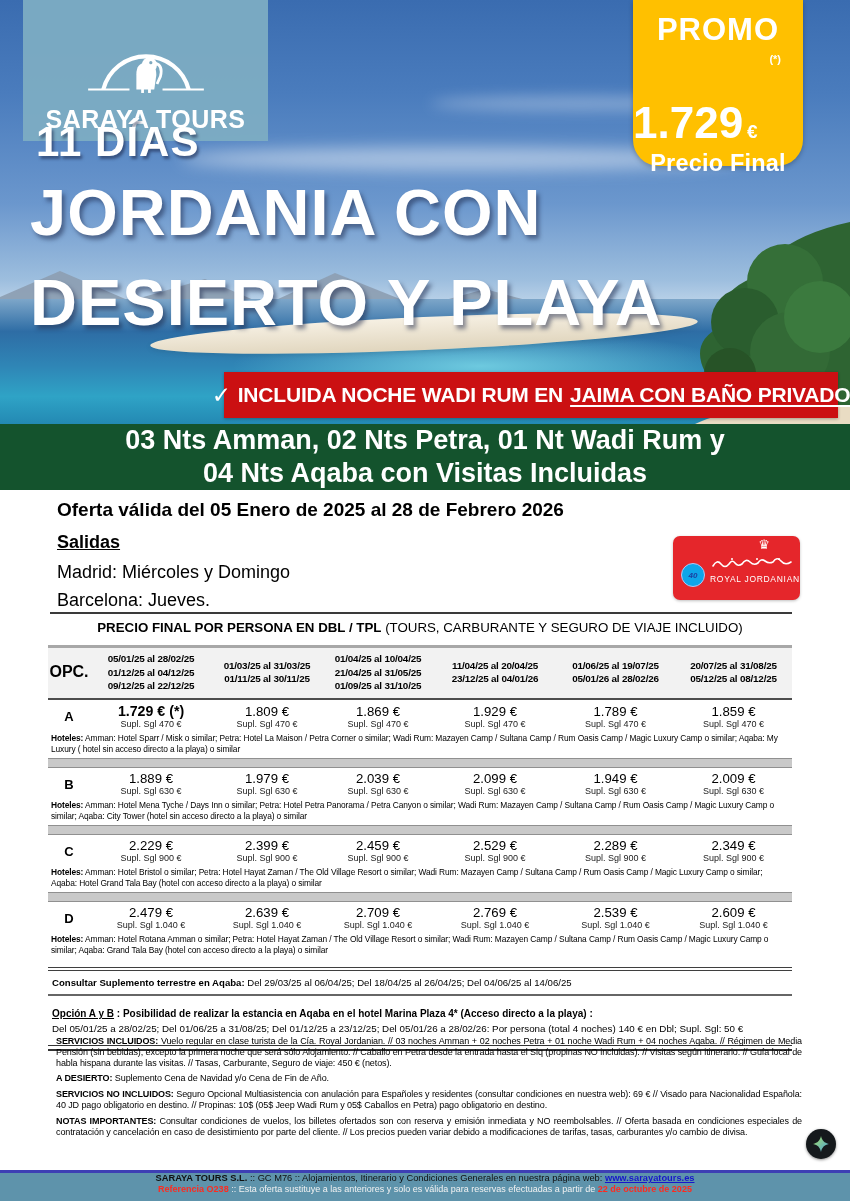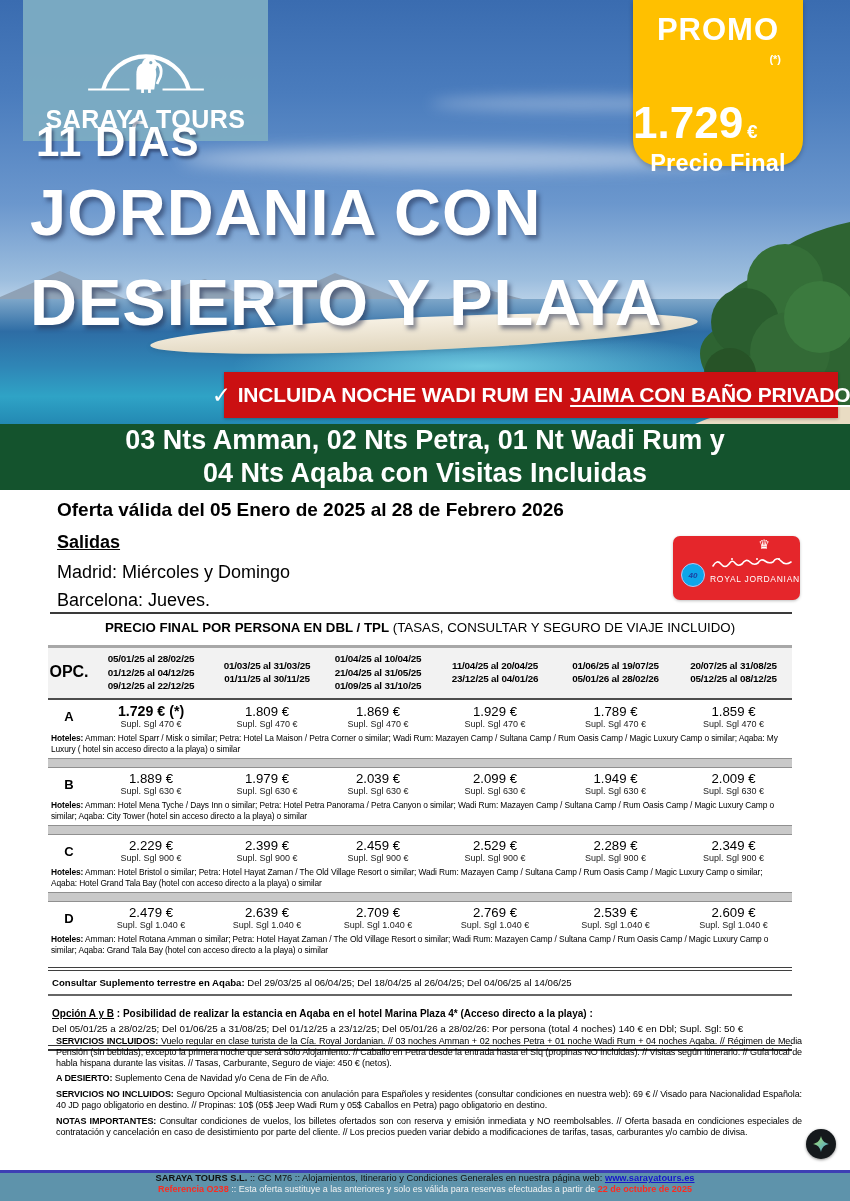--- a/index.html
+++ b/index.html
@@ -198,21 +198,21 @@
       <path d="M3 10 q4 -7 8 -2 t8 0 q3 -5 6 -1 t7 1 q4 -6 8 -2 t8 1 q3 -5 7 -2 t8 1 q4 -6 8 -1 t10 1" fill="none" stroke="#fff" stroke-width="1.6" stroke-linecap="round"></path>
       <circle cx="22" cy="3" r="1" fill="#fff"></circle>
         <circle cx="47" cy="3" r="1" fill="#fff"></circle>
         <circle cx="69" cy="3" r="1" fill="#fff"></circle>
     </svg>
     <div class="rj-name">ROYAL JORDANIAN</div>
   </div>
 
   <div class="topline"></div>
   <div class="ttitle">
-    <b>PRECIO FINAL POR PERSONA EN DBL / TPL</b><span> (TASAS, CONSULTAR Y SEGURO DE VIAJE INCLUIDO)</span>
+    <b>PRECIO FINAL POR PERSONA EN DBL / TPL</b><span> (TOURS, CARBURANTE Y SEGURO DE VIAJE INCLUIDO)</span>
   </div>
 
   <div class="tw">
     <div class="grid t-head">
       <div class="opch">OPC.</div>
       <div class="hc">
         <span>05/01/25 al 28/02/25</span>
         <span>01/12/25 al 04/12/25</span>
         <span>09/12/25 al 22/12/25</span>
       </div>

